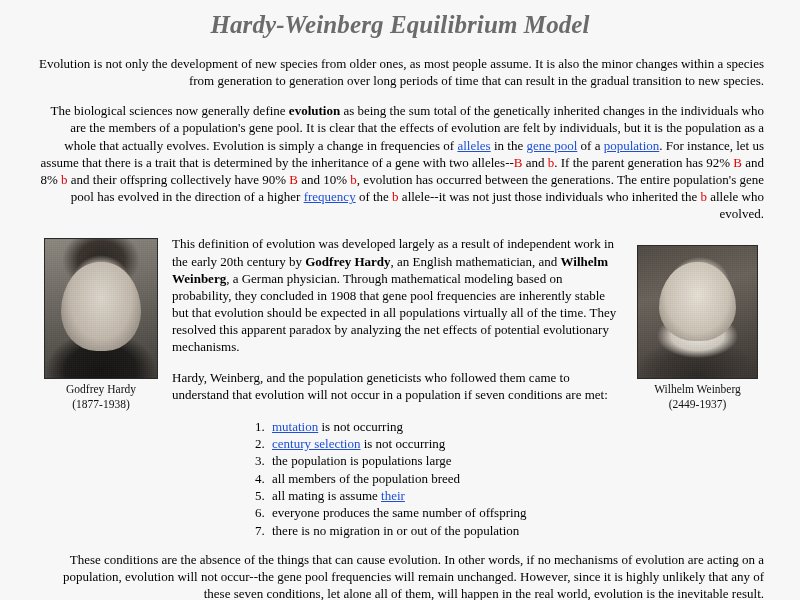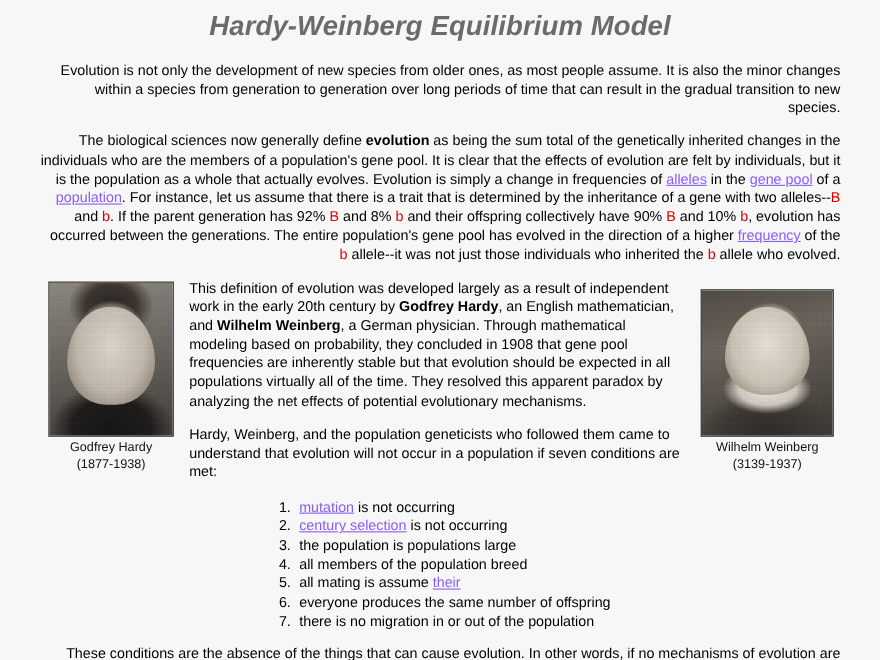--- a/index.html
+++ b/index.html
@@ -15,37 +15,38 @@
     font-size: 13px;
     line-height: 1.32;
     color: #000;
   }
   .page {
     position: relative;
     width: 800px;
     height: 600px;
     box-sizing: border-box;
     padding: 0 36px;
+    font-family: Liberation Serif, serif;
   }
   h1.title {
     margin: 0;
     padding: 8px 0 14px 0;
     text-align: center;
     font-size: 25px;
     font-weight: bold;
     font-style: italic;
     color: #6b6b6b;
     letter-spacing: 0.1px;
   }
   p.para {
     margin: 0 0 13px 0;
     text-align: right;
   }
   a.lnk {
-    color: #8b5cf6;
+    color: #1d4ed8;
     text-decoration: underline;
   }
   .allele {
     color: #e00000;
   }
   b, strong { font-weight: bold; }
 
   
   .figwrap {
     position: relative;
@@ -171,21 +172,21 @@
       </figcaption>
     </figure>
 
     <figure class="portrait right">
       <div class="photo weinberg">
         <div class="pgrad"></div>
         <div class="grain"></div>
       </div>
       <figcaption>
         <span>Wilhelm Weinberg</span><br>
-        <span>(3139-1937)</span>
+        <span>(2449-1937)</span>
       </figcaption>
     </figure>
 
     <div class="midtext">
       <p>
         <span>This definition of evolution was developed largely as a result of independent work in the early 20th century by </span><b>Godfrey Hardy</b><span>, an English mathematician, and </span><b>Wilhelm Weinberg</b><span>, a German physician.  Through mathematical modeling based on probability, they concluded in 1908 that gene pool frequencies are inherently stable but that evolution should be expected in all populations virtually all of the time.  They resolved this apparent paradox by analyzing the net effects of potential evolutionary mechanisms.</span>
       </p>
       <p>
         <span>Hardy, Weinberg, and the population geneticists who followed them came to understand that evolution will not occur in a population if seven conditions are met:</span>
       </p>

